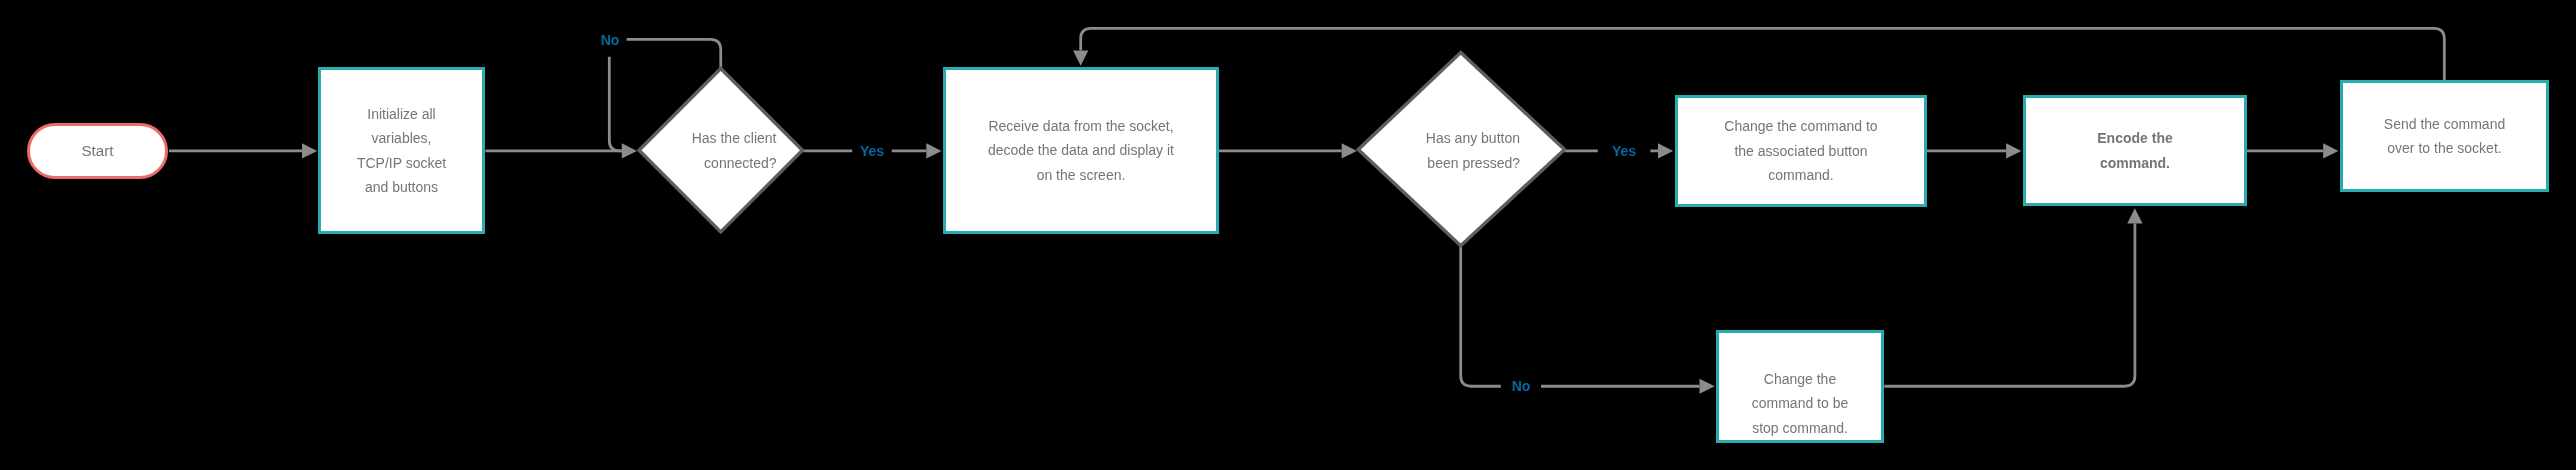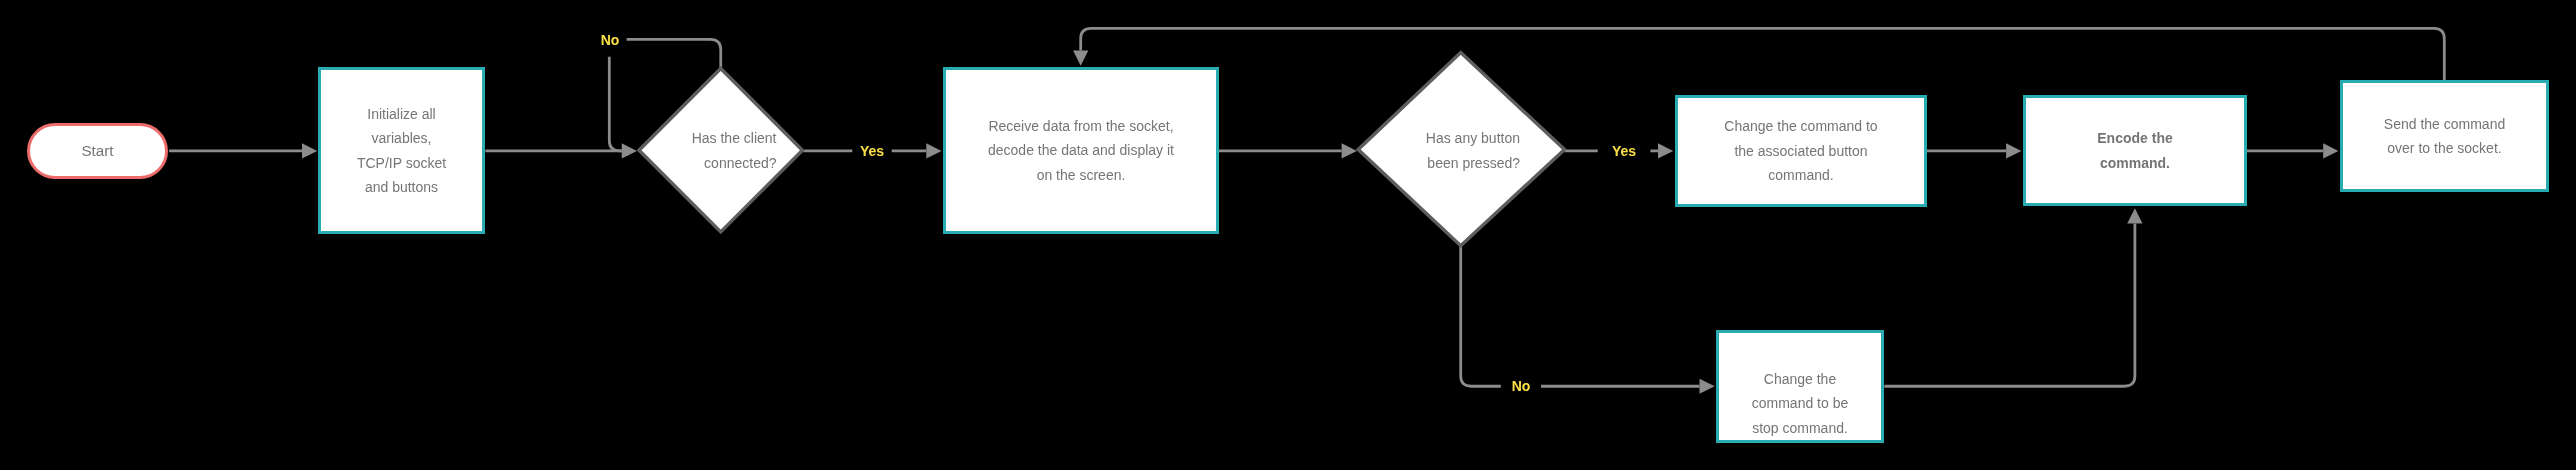--- a/index.html
+++ b/index.html
@@ -32,21 +32,21 @@
     position:absolute;
     display:flex;align-items:center;justify-content:center;
     text-align:right;
     color:var(--text,#757575);
     font-size:14px;line-height:1.75;
     transform:translate(-50%,-50%);
   }
   .edge-label{
     position:absolute;
     transform:translate(-50%,-50%);
-    color:#fde047;font-size:14px;font-weight:700;
+    color:#0369a1;font-size:14px;font-weight:700;
     white-space:nowrap;
     text-align:center;
   }
   
   #node-start{left:27px;top:123px;width:141px;height:56px;}
   #node-initialize{left:318px;top:67px;width:167px;height:167px;}
   #node-receive{left:943px;top:67px;width:276px;height:167px;}
   #node-change-button{left:1675px;top:95px;width:252px;height:112px;justify-content:center;}
   #node-encode{left:2023px;top:95px;width:224px;height:111px;}
   #node-send{left:2340px;top:80px;width:209px;height:112px;}

